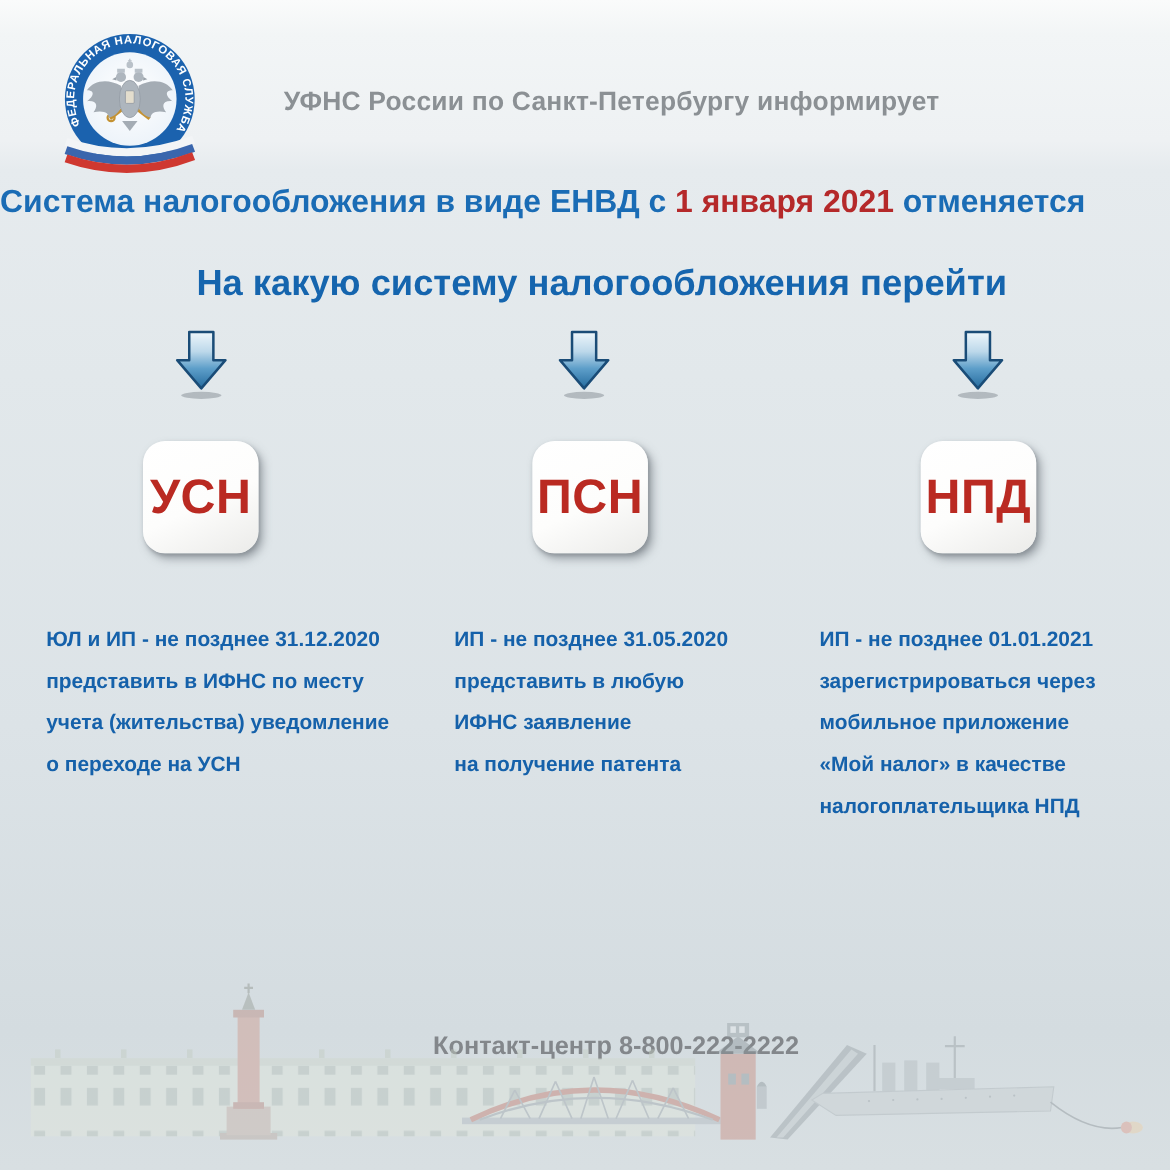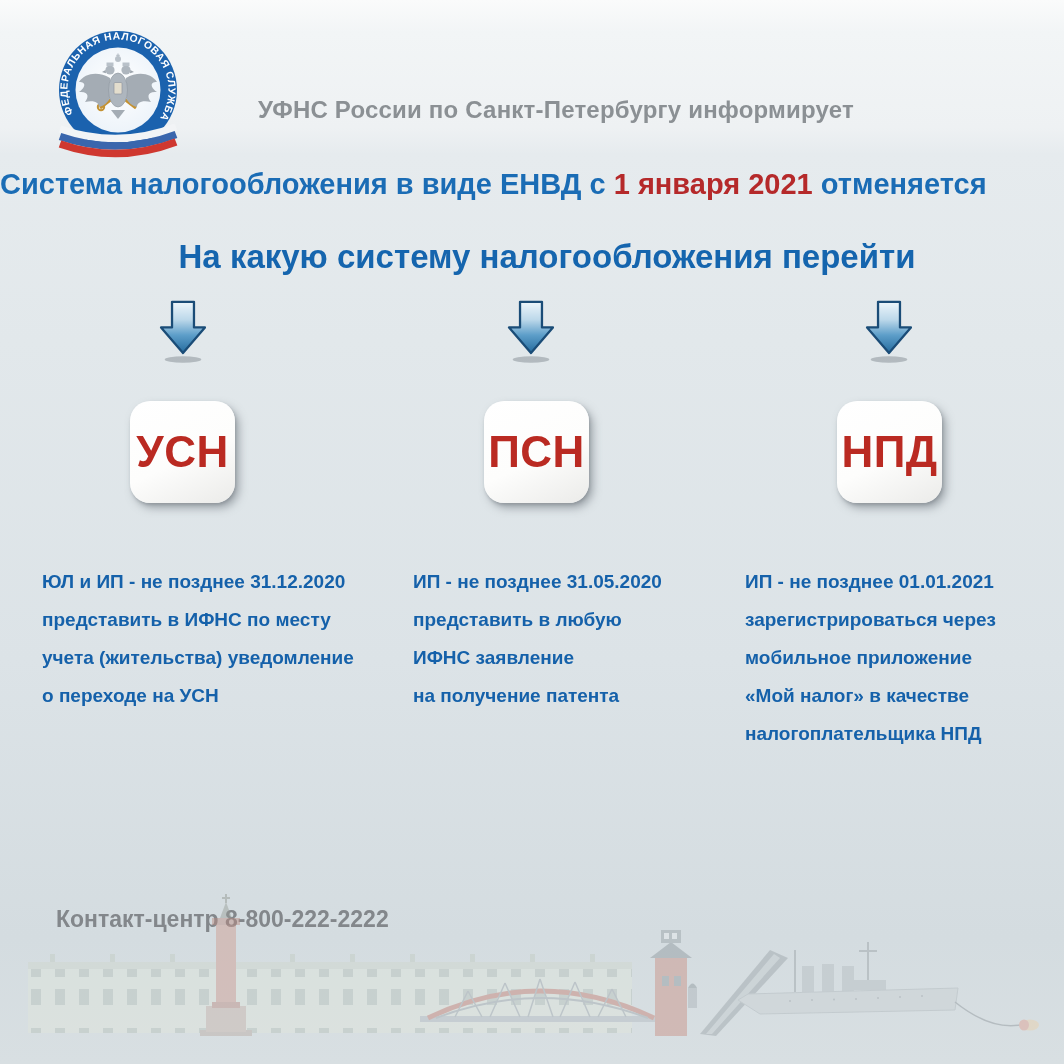--- a/index.html
+++ b/index.html
@@ -3,40 +3,40 @@
 <meta charset="utf-8">
 <style>
   html,body{margin:0;padding:0;background:#ccd3d8;}
   .poster{
     position:relative;width:1064px;height:1064px;overflow:hidden;
     font-family:"Liberation Sans",sans-serif;font-weight:bold;
     background:linear-gradient(180deg,#fafbfb 0%,#f2f5f6 3%,#eef1f3 12%,#e6ebee 14.5%,
                #e2e8eb 32%,#dce3e7 62%,#d4dce0 88%,#d8dfe2 100%);
   }
   .logo{position:absolute;left:30px;top:26px;width:176px;height:142px;}
-  .org-label{position:absolute;left:0;top:96px;width:100%;box-sizing:border-box;padding-left:48px;
+  .org-label{position:absolute;left:0;top:79px;width:100%;box-sizing:border-box;padding-left:48px;
     text-align:center;font-size:24px;color:#8b9094;letter-spacing:.2px;}
   .title{position:absolute;left:0;top:168px;width:100%;text-align:left;font-size:29px;color:#1a6cb5;}
   .title .red{color:#b5292a;}
   .subtitle{position:absolute;left:0;top:238px;width:100%;text-align:center;font-size:33px;color:#1565ae;padding-left:15px;}
   .arrow{position:absolute;top:300px;width:54px;height:64px;}
   .a1{left:156px}.a2{left:504px}.a3{left:862px}
   .card{position:absolute;top:401px;width:105px;height:102px;border-radius:20px;
     background:linear-gradient(155deg,#ffffff 0%,#fdfdfc 55%,#ebebe9 100%);
     box-shadow:4px 5px 8px rgba(96,104,112,.5),1px 2px 3px rgba(120,126,132,.35);
     display:flex;align-items:center;justify-content:center;
     font-size:44px;color:#ba2a22;letter-spacing:.5px;}
   .c1{left:130px}.c2{left:484px}.c3{left:837px}
   .desc{position:absolute;top:551px;font-size:19px;line-height:38px;color:#1561aa;white-space:pre-line;margin-top:12px;}
   .d1{left:42px;width:340px}.d2{left:413px;width:310px}.d3{left:745px;width:318px}
   .note{position:absolute;left:0;width:100%;text-align:center;font-size:28px;line-height:45px;
     color:#1766b0;white-space:pre-line;}
   .note1{top:700px}.note2{top:798px}
-  .contact{position:absolute;left:0;top:903px;width:100%;box-sizing:border-box;padding-left:56px;
-    text-align:left;font-size:23px;line-height:33px;color:#83878b;}
+  .contact{position:absolute;left:0;top:934px;width:100%;box-sizing:border-box;padding-left:56px;
+    text-align:center;font-size:23px;line-height:33px;color:#83878b;}
   .skyline{position:absolute;left:0;bottom:0;width:1064px;height:176px;opacity:.45;}
 </style>
 </head>
 <body>
 
 <div class="poster">
 
   <svg class="logo" viewBox="0 0 176 142">
     <defs>
       <radialGradient id="innerG" cx="0.5" cy="0.45" r="0.7">

